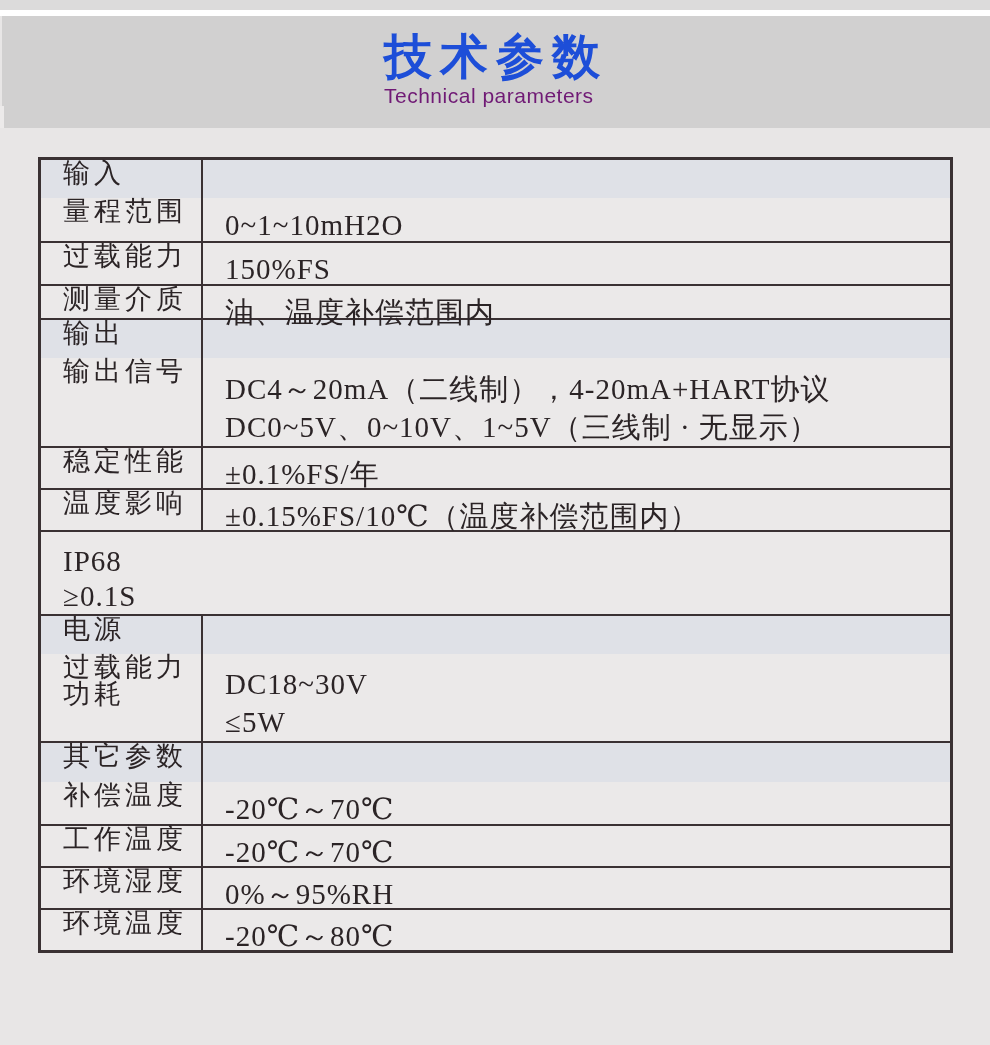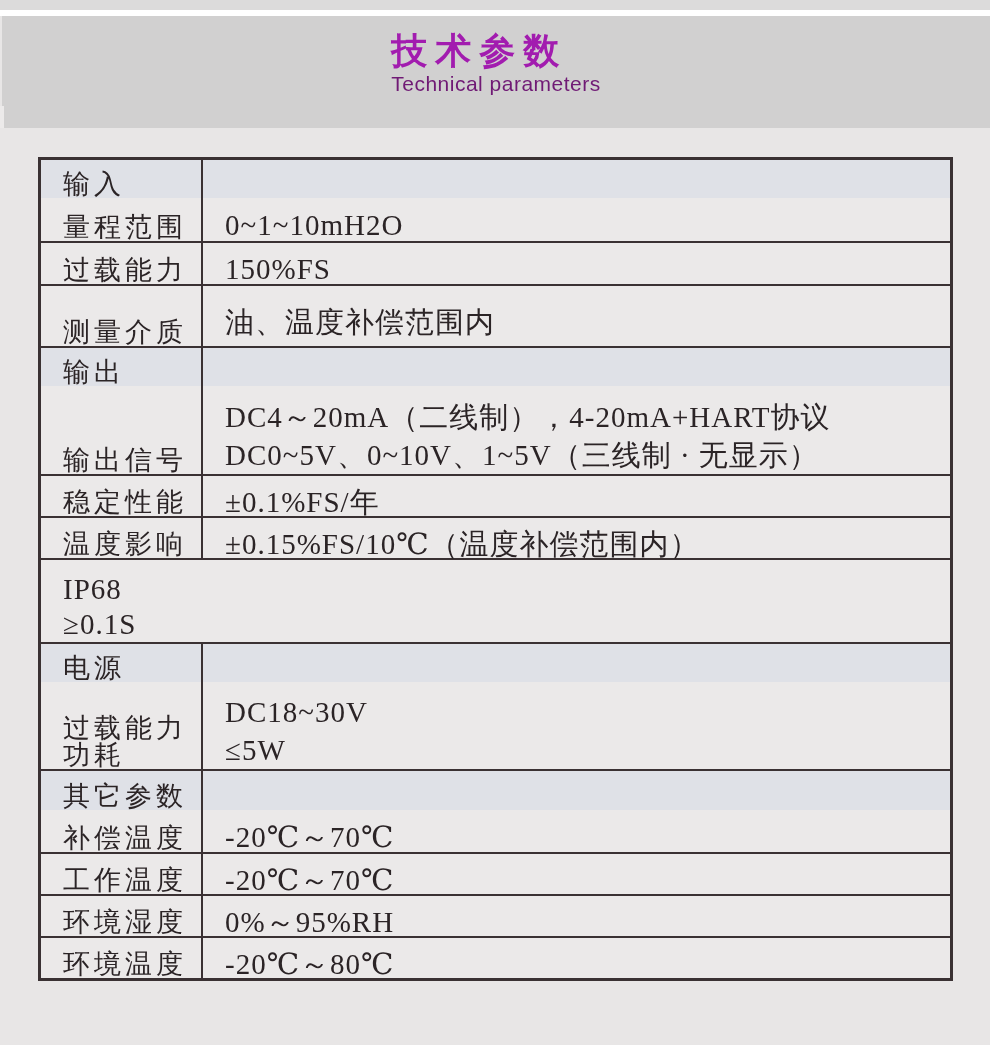--- a/index.html
+++ b/index.html
@@ -8,48 +8,48 @@
     background:#e8e6e6;
     font-family:"Liberation Sans","DejaVu Sans",sans-serif;
   }
   
   .top-strip{position:absolute;left:0;top:0;width:990px;height:10px;background:#dcdbdb;}
   .white-gap{position:absolute;left:0;top:10px;width:990px;height:6px;background:#ffffff;}
   .title-band{position:absolute;left:2px;top:16px;width:988px;height:112px;background:#d1d0d0;}
   .left-notch{position:absolute;left:0;top:106px;width:4px;height:22px;background:#eceaea;}
   .title-wrap{width:fit-content;margin:0 auto;padding-top:16px;text-align:left;}
   .main-title{
-    font-size:36px;font-weight:700;color:#a21caf;letter-spacing:8px;
+    font-size:48px;font-weight:700;color:#1d4ed8;letter-spacing:8px;
     line-height:1.05;font-family:"Liberation Sans","DejaVu Sans",sans-serif;
   }
   .sub-title{font-size:21px;color:#701a75;letter-spacing:0.5px;margin-top:2px;}
   
   .spec-table{
     position:absolute;left:38px;top:157px;width:915px;box-sizing:border-box;
     border:3px solid #3a3133;background:#ebe9e9;
     font-family:"Liberation Serif","DejaVu Serif",serif;color:#2b2426;
   }
   .row{display:flex;box-sizing:border-box;}
   .row.bt{border-top:2px solid #3a3133;}
   .lcell{
     width:162px;flex:0 0 162px;box-sizing:border-box;
     border-right:2px solid #3a3133;
-    display:flex;flex-direction:column;justify-content:flex-end;
+    display:flex;flex-direction:column;justify-content:flex-start;
     padding-left:22px;
   }
   .vcell{
     flex:1;display:flex;flex-direction:column;justify-content:space-around;
     padding-left:22px;box-sizing:border-box;margin-top:12px;
   }
   .label{font-size:27px;letter-spacing:4px;line-height:1;white-space:nowrap;}
   .value{font-size:29px;letter-spacing:1px;line-height:1;white-space:nowrap;}
   .row.section{background:#dfe1e7;}
   
   .h38{height:38px}.h40{height:40px}.h41{height:41px}.h42{height:42px}
-  .h43{height:43px}.h46{height:62px}.h84{height:84px}
+  .h43{height:43px}.h46{height:34px}.h84{height:84px}
   .h87{height:87px}.h88{height:88px}
 </style>
 </head>
 <body>
 
 <div class="top-strip"></div>
 <div class="white-gap"></div>
 
 <div class="title-band">
   <div class="title-wrap">

